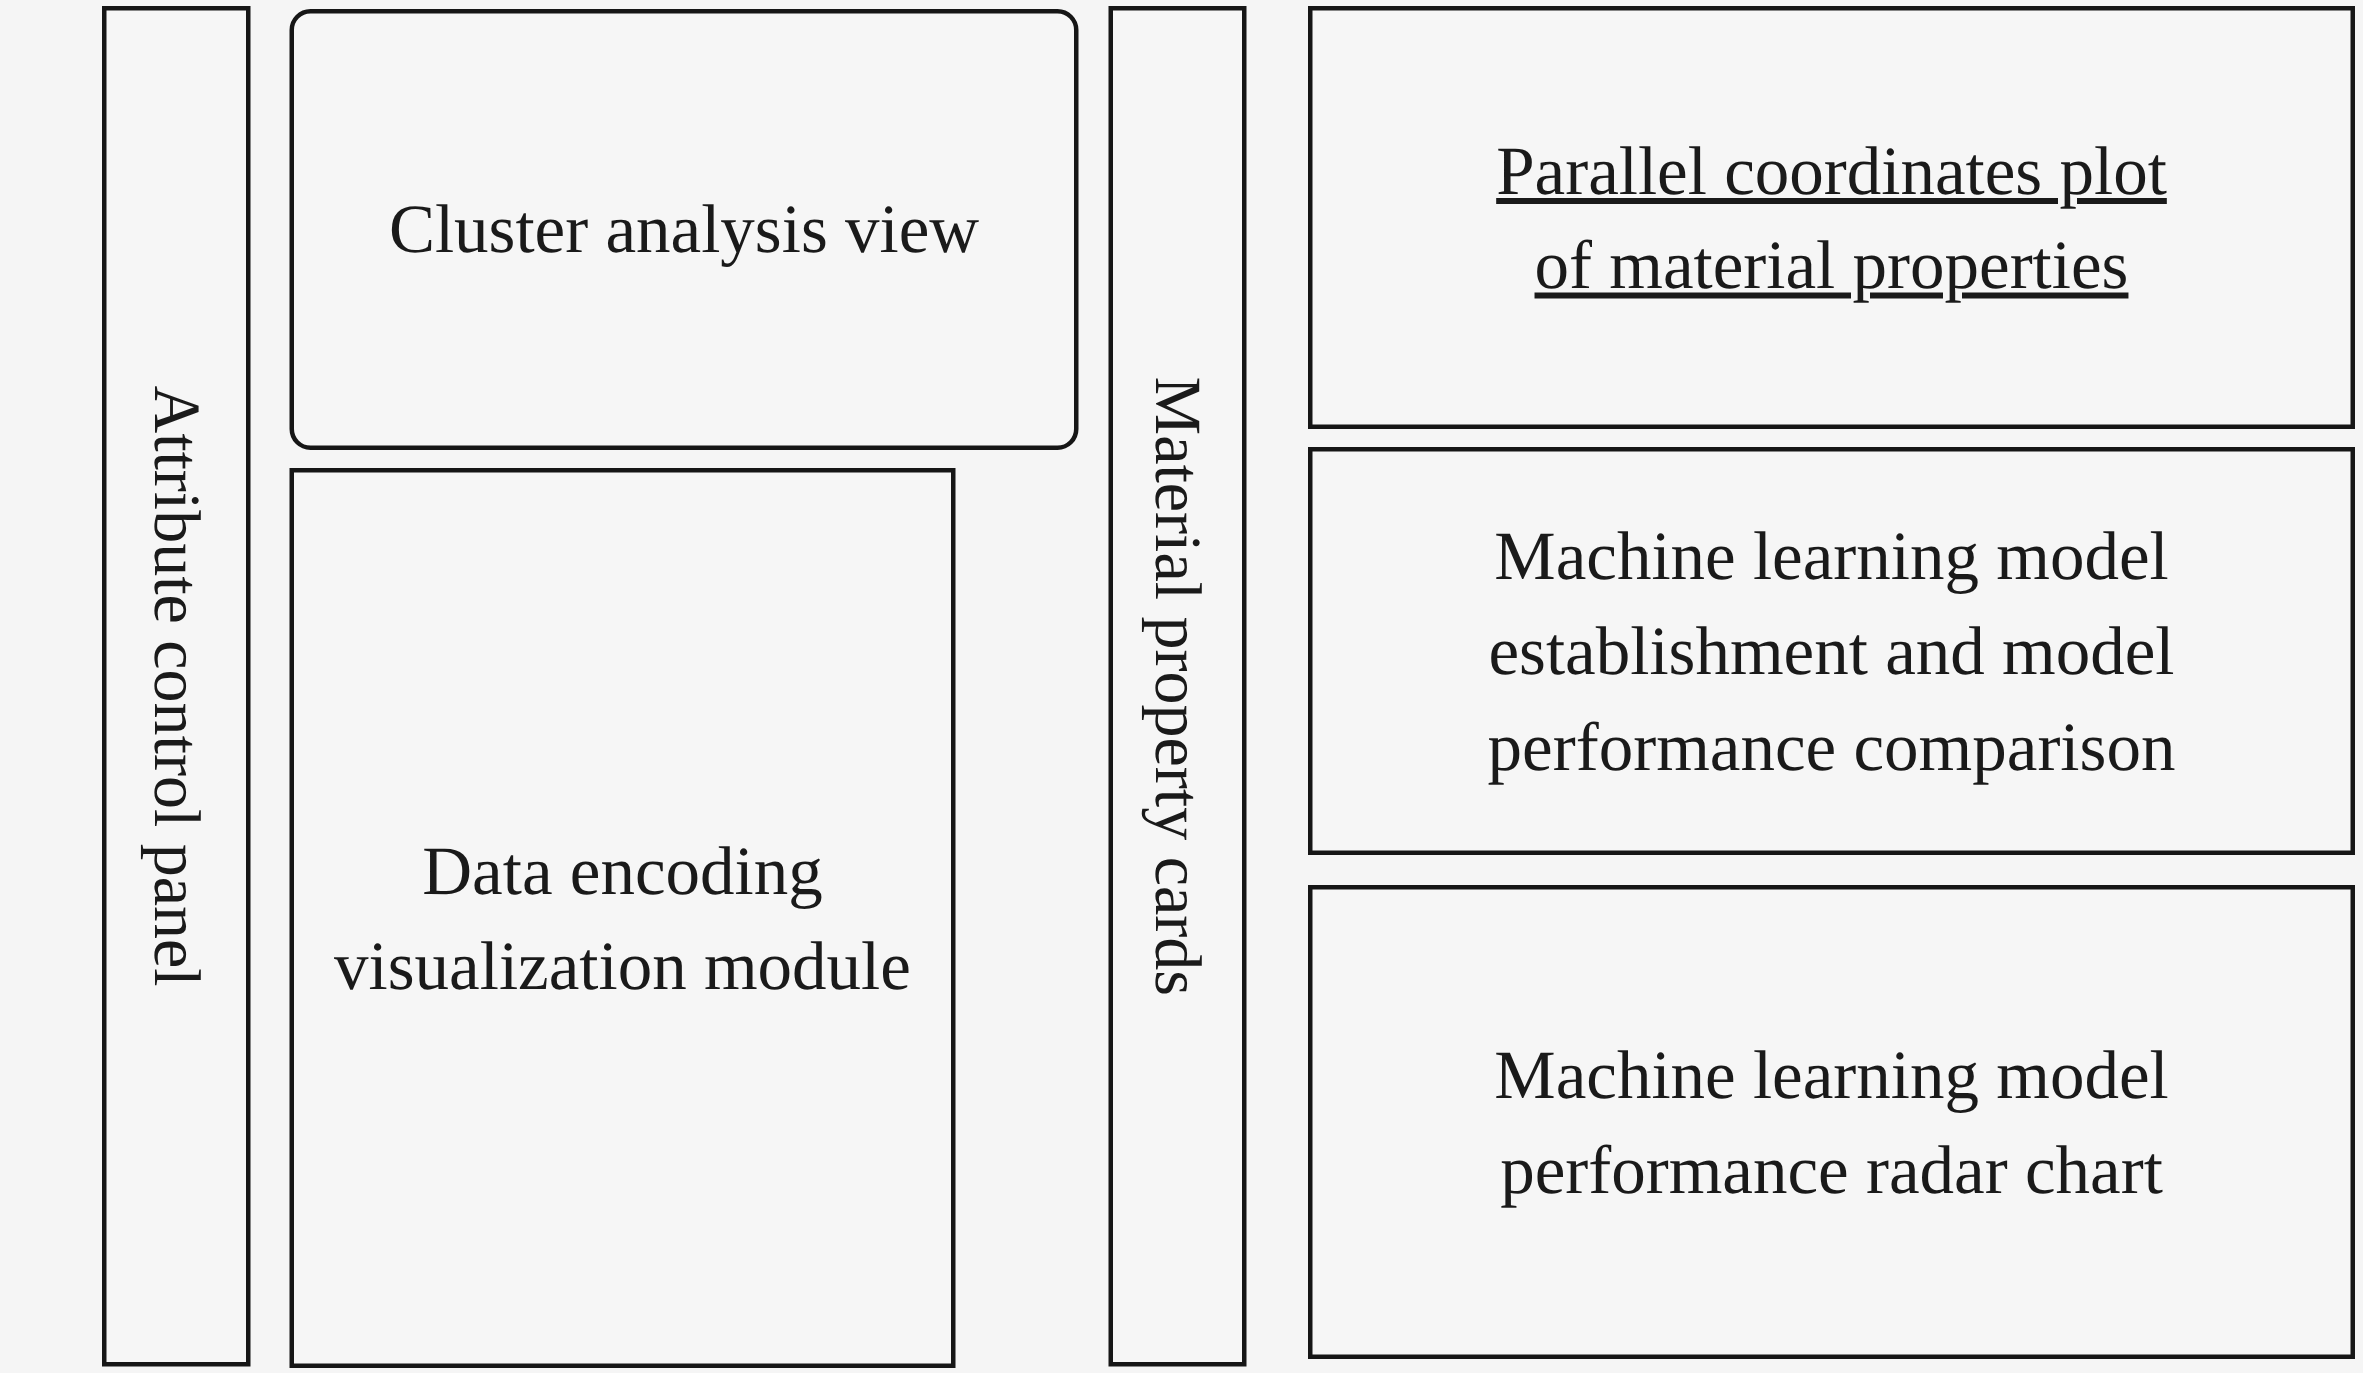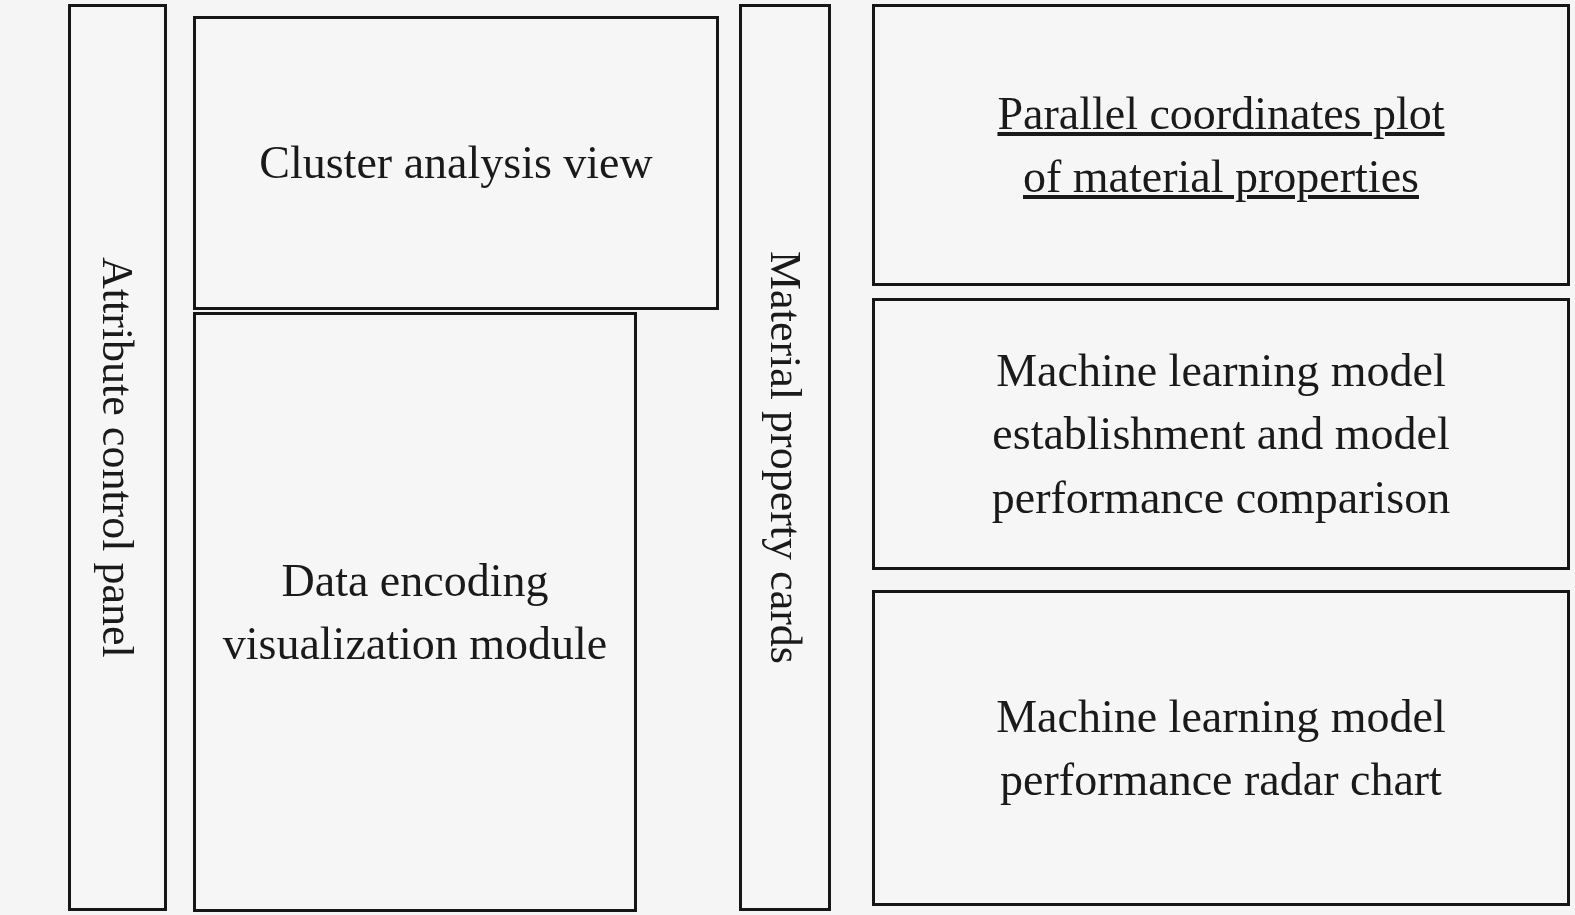--- a/index.html
+++ b/index.html
@@ -42,21 +42,21 @@
 </style>
 </head>
 <body>
 
 <div class="canvas" style="--bg: #f5f5f5; --fill: #f6f6f6; --border: #161616; --text: #1a1a1a;">
 
   <div class="box" style="left:68px; top:4px; width:99px; height:907px;">
     <span class="vlabel">Attribute control panel</span>
   </div>
 
-  <div class="box" style="left:193px; top:16px; width:526px; height:294px;">
+  <div class="box" style="left:193px; top:6px; width:526px; height:294px;border-radius:14px;">
     <span class="label">Cluster analysis view</span>
   </div>
 
   <div class="box" style="left:193px; top:312px; width:444px; height:600px;">
     <span class="label">Data encoding
 visualization module</span>
   </div>
 
   <div class="box" style="left:739px; top:4px; width:92px; height:907px;">
     <span class="vlabel">Material property cards</span>

